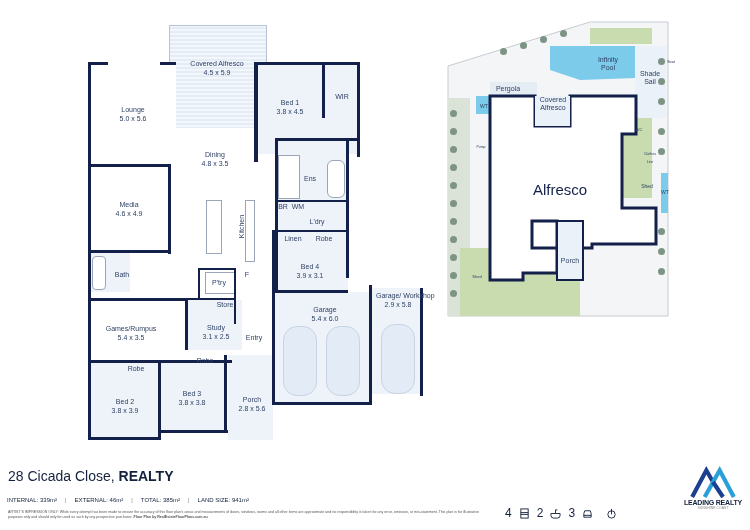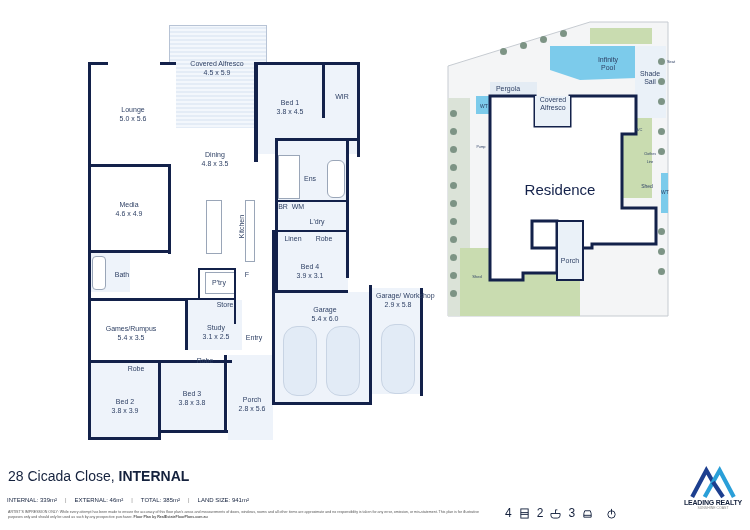--- a/index.html
+++ b/index.html
@@ -224,37 +224,37 @@
   <div class="tree" style="left:218px;top:110px;"></div>
   <div class="tree" style="left:218px;top:130px;"></div>
   <div class="tree" style="left:218px;top:210px;"></div>
   <div class="tree" style="left:218px;top:230px;"></div>
   <div class="tree" style="left:218px;top:250px;"></div>
   <div class="tree" style="left:60px;top:30px;"></div>
   <div class="tree" style="left:80px;top:24px;"></div>
   <div class="tree" style="left:100px;top:18px;"></div>
   <div class="tree" style="left:120px;top:12px;"></div>
 
-  <div class="site-lbl" style="left:70px;top:163px;width:100px;font-size:15px;line-height:18px;color:#13214a;">Residence</div>
+  <div class="site-lbl" style="left:70px;top:163px;width:100px;font-size:15px;line-height:18px;color:#13214a;">Alfresco</div>
   <div class="site-lbl" style="left:48px;top:67px;width:40px;">Pergola</div>
   <div class="site-lbl" style="left:96px;top:78px;width:34px;">Covered Alfresco</div>
   <div class="site-lbl" style="left:152px;top:38px;width:32px;">Infinity Pool</div>
   <div class="site-lbl" style="left:195px;top:52px;width:30px;">Shade Sail</div>
   <div class="site-lbl" style="left:225px;top:40px;width:12px;font-size:4px;">Seat</div>
   <div class="site-lbl" style="left:36px;top:84px;width:16px;font-size:5px;">WT</div>
   <div class="site-lbl" style="left:218px;top:170px;width:14px;font-size:5px;">WT</div>
   <div class="site-lbl" style="left:193px;top:108px;width:12px;font-size:4px;">A/C</div>
   <div class="site-lbl" style="left:34px;top:125px;width:14px;font-size:3.5px;">Pump</div>
   <div class="site-lbl" style="left:203px;top:132px;width:14px;font-size:3.5px;">Clothes Line</div>
   <div class="site-lbl" style="left:200px;top:164px;width:14px;font-size:5px;">Shed</div>
   <div class="site-lbl" style="left:30px;top:255px;width:14px;font-size:4px;">Shed</div>
   <div class="site-lbl" style="left:116px;top:239px;width:28px;">Porch</div>
 </div>
 
-<div id="footer-title"><span>28 Cicada Close, </span><b>INTERNAL</b></div>
+<div id="footer-title"><span>28 Cicada Close, </span><b>REALTY</b></div>
 
 <div class="stats">
   <span><span>INTERNAL:</span> <span>339m²</span></span>
   <span class="sep">|</span>
   <span><span>EXTERNAL:</span> <span>46m²</span></span>
   <span class="sep">|</span>
   <span><span>TOTAL:</span> <span>385m²</span></span>
   <span class="sep">|</span>
   <span><span>LAND SIZE:</span> <span>941m²</span></span>
 </div>

